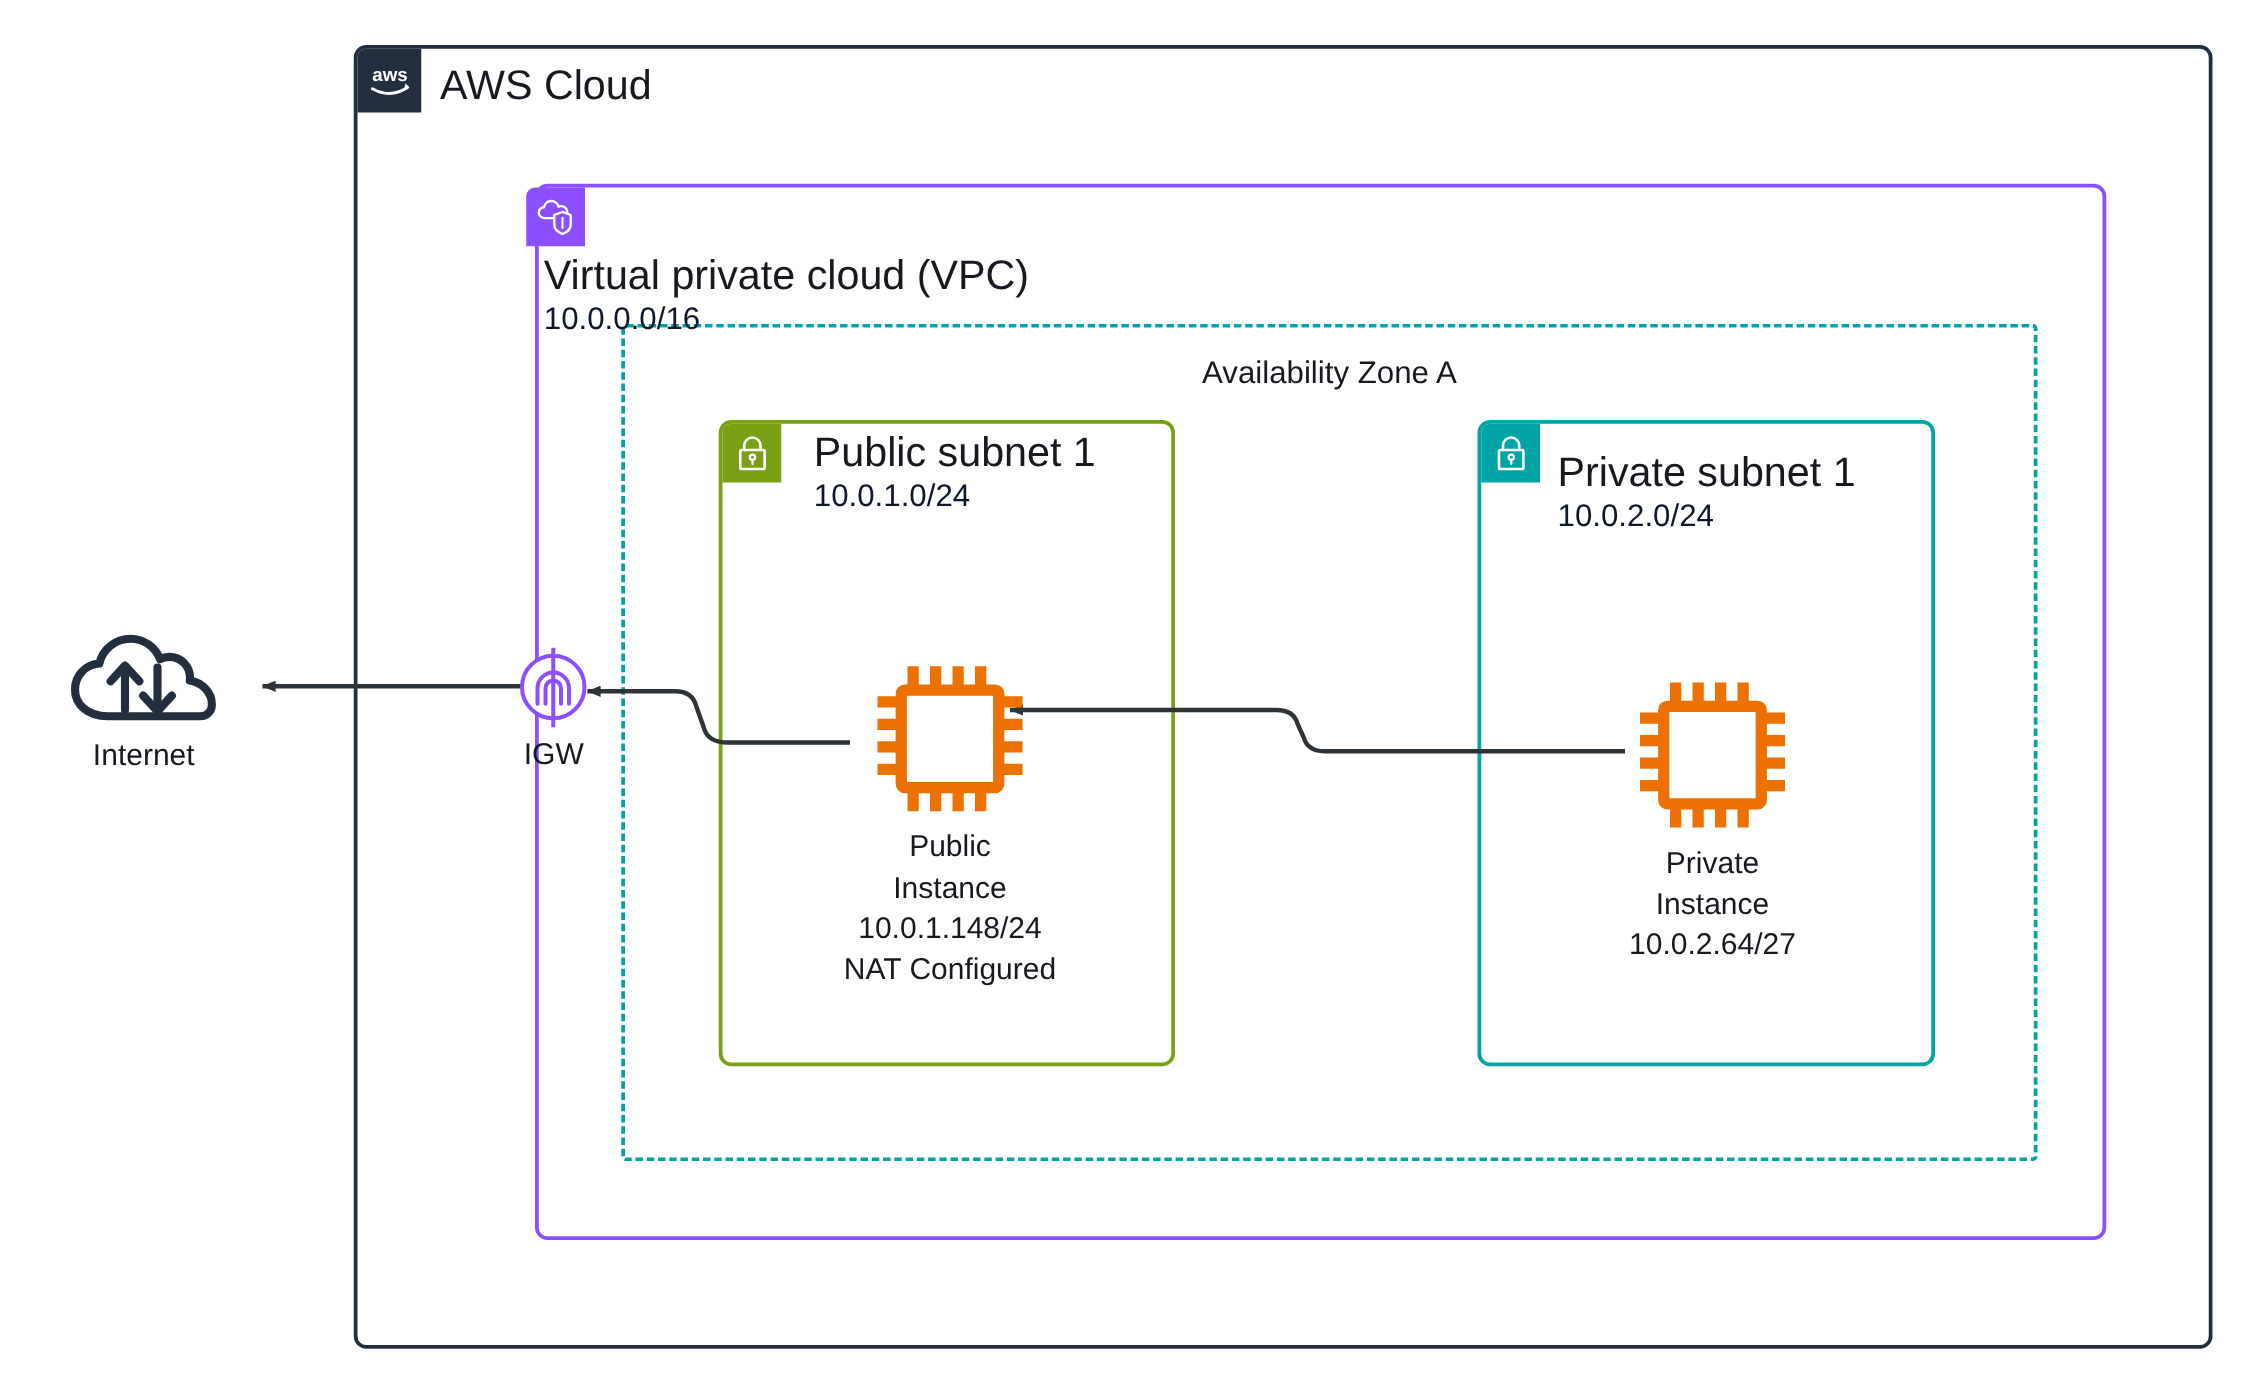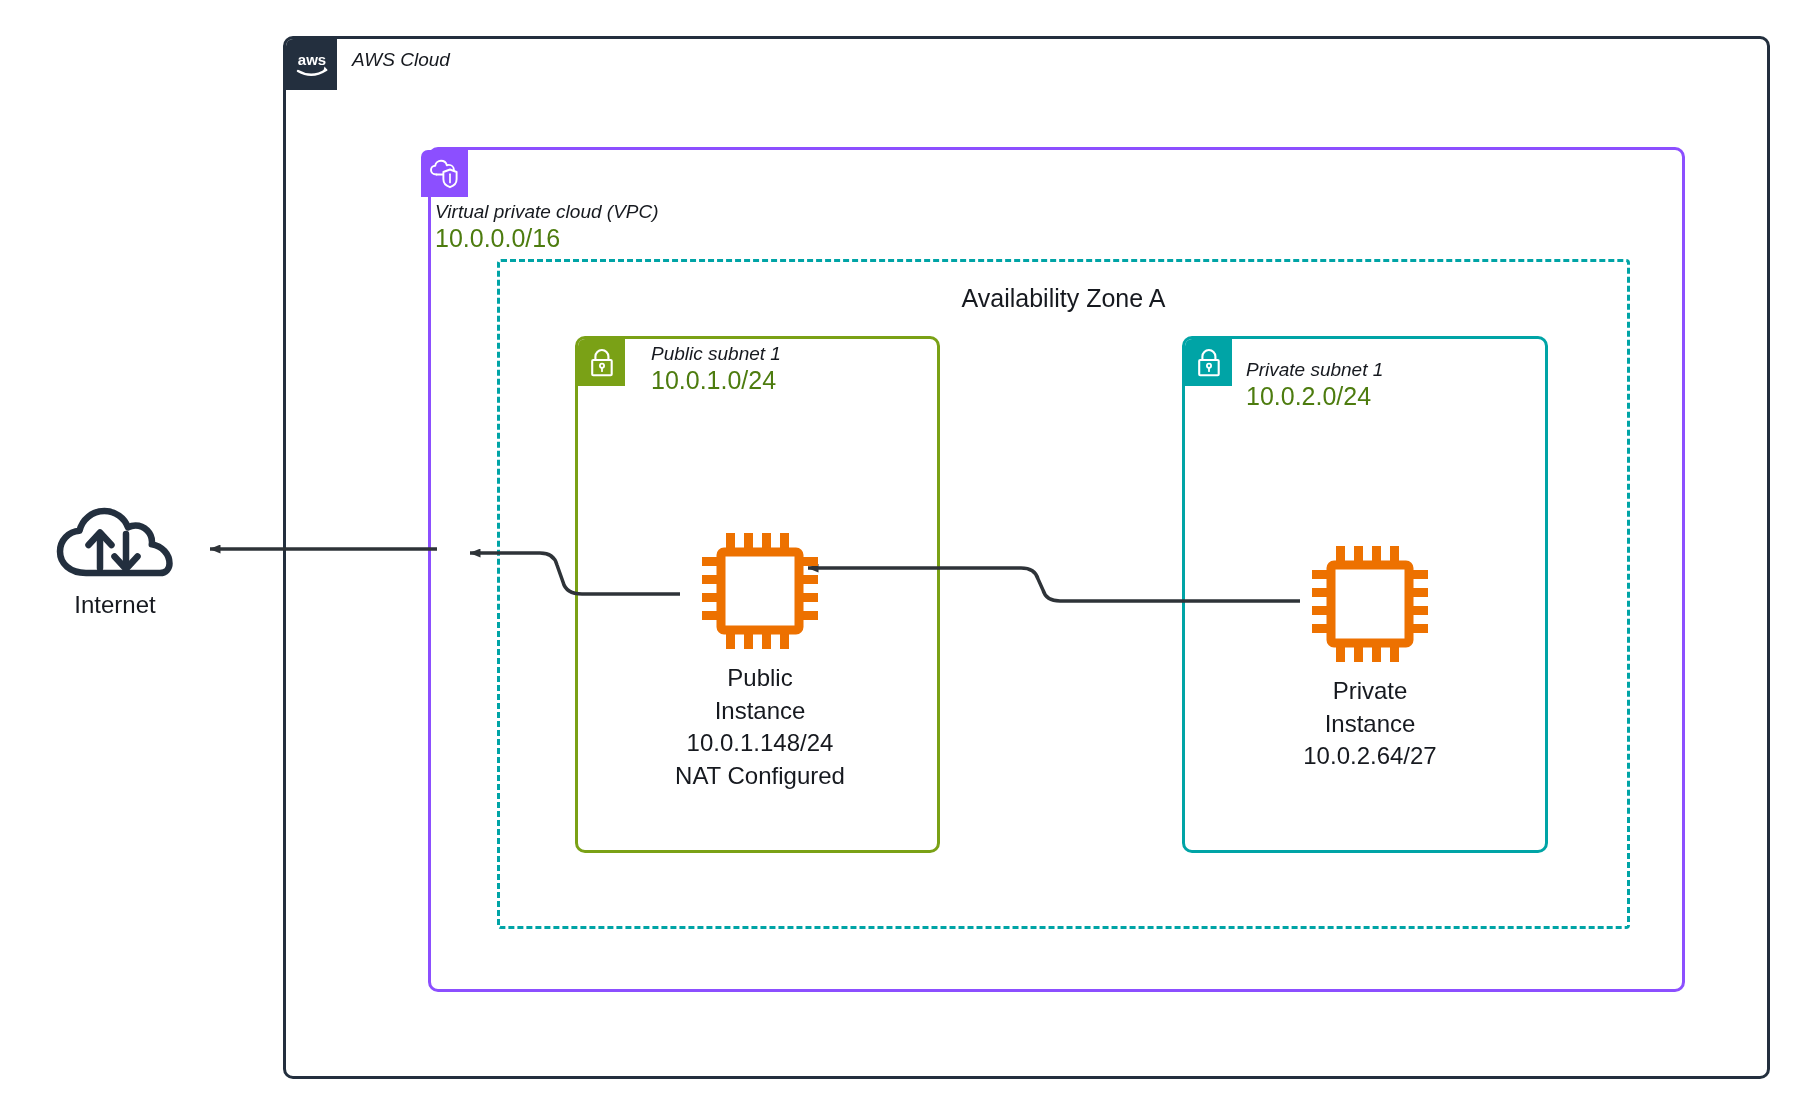--- a/index.html
+++ b/index.html
@@ -105,27 +105,26 @@
     justify-content: center;
     flex: 0 0 auto;
     border-top-left-radius: 7px;
   }
   .group-text {
     margin-left: 14px;
     line-height: 1.22;
     white-space: nowrap;
   }
   .group-text .line1 {
-    font-size: 19px;
+    font-size: 33px;
     color: #16191f;
-    font-style: italic;
   }
   .group-text .line2 {
     font-size: 25px;
-    color: #4d7c0f;
+    color: #0f172a;
   }
 
   
   #aws-cloud-header {
     left: 286px;
     top: 39px;
   }
   #aws-cloud-header .icon-tile {
     background: #232f3e;
     width: 51px;
@@ -302,20 +301,30 @@
                C96 37.8 95.9 38.6 95.8 39.4
                C106 41 113.5 49.2 113.5 58.5 C113.5 63.6 110 68 104 68 Z" fill="none" stroke="#232f3e" stroke-width="6.5" stroke-linejoin="round"></path>
       <path d="M44 63 L44 29" fill="none" stroke="#232f3e" stroke-width="6.5" stroke-linecap="round"></path>
       <path d="M32.5 40 L44 27.5 L55.5 40" fill="none" stroke="#232f3e" stroke-width="6.5" stroke-linecap="round" stroke-linejoin="round"></path>
       <path d="M70 29 L70 63" fill="none" stroke="#232f3e" stroke-width="6.5" stroke-linecap="round"></path>
       <path d="M58.5 51.5 L70 64 L81.5 51.5" fill="none" stroke="#232f3e" stroke-width="6.5" stroke-linecap="round" stroke-linejoin="round"></path>
     </svg>
     <div class="node-caption">Internet</div>
   </div>
 
+  <div class="node" id="igw-node">
+    <svg class="chip-svg" width="64" height="64" viewBox="0 0 64 64">
+      <rect x="30" y="0" width="3.2" height="64" fill="#8c4fff"></rect>
+      <circle cx="31.6" cy="31.6" r="25" fill="#ffffff" stroke="#8c4fff" stroke-width="3.2"></circle>
+      <rect x="30" y="6.6" width="3.2" height="50" fill="#8c4fff"></rect>
+      <path d="M19 45 L19 32.5 C19 25.6 24.7 20 31.6 20 C38.5 20 44.2 25.6 44.2 32.5 L44.2 45" fill="none" stroke="#8c4fff" stroke-width="3.2" stroke-linecap="round"></path>
+      <path d="M25.4 45 L25.4 32.5 C25.4 29.1 28.2 26.4 31.6 26.4 C35 26.4 37.8 29.1 37.8 32.5 L37.8 45" fill="none" stroke="#8c4fff" stroke-width="3.2" stroke-linecap="round"></path>
+    </svg>
+    <div class="node-caption">IGW</div>
+  </div>
 
   <div class="node" id="public-instance-node">
     <svg class="chip-svg" width="122" height="122" viewBox="0 0 122 122">
       <g fill="#ed7100">
         <rect x="27" y="3" width="9" height="19"></rect>
         <rect x="45" y="3" width="9" height="19"></rect>
         <rect x="63" y="3" width="9" height="19"></rect>
         <rect x="81" y="3" width="9" height="19"></rect>
         <rect x="27" y="100" width="9" height="19"></rect>
         <rect x="45" y="100" width="9" height="19"></rect>

